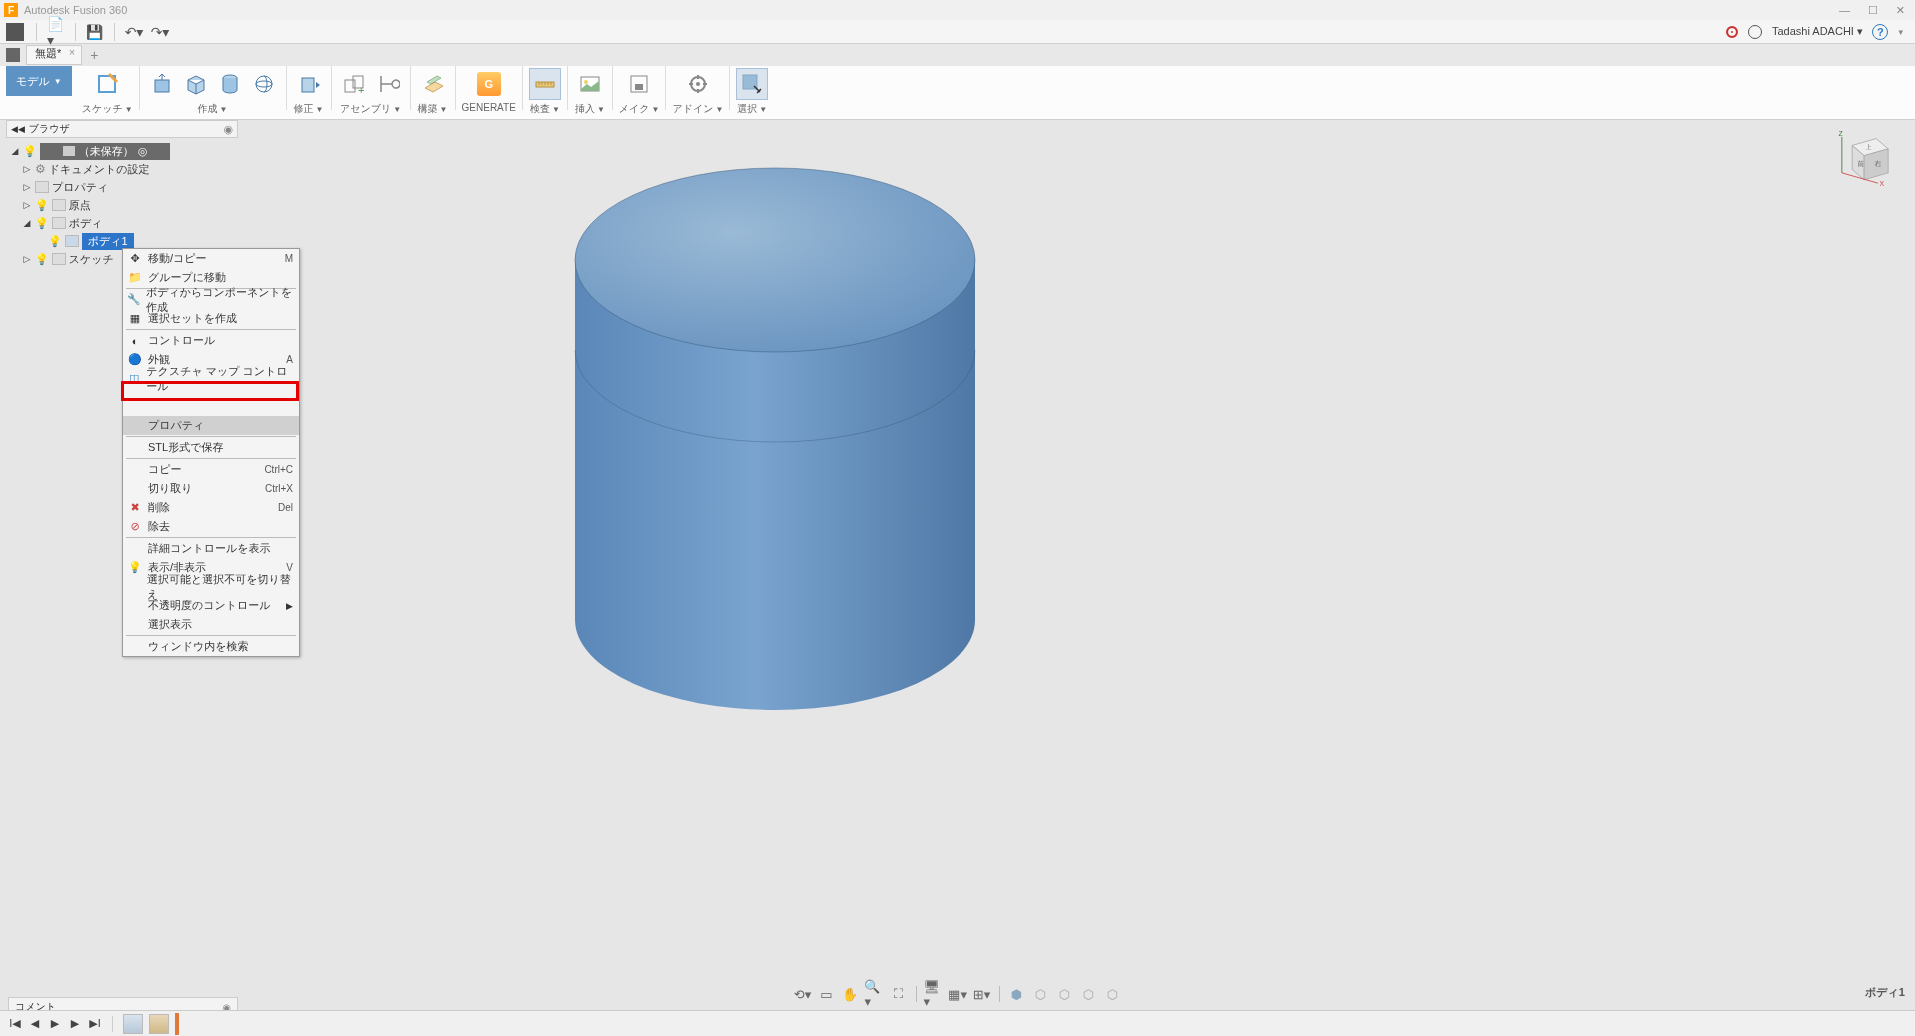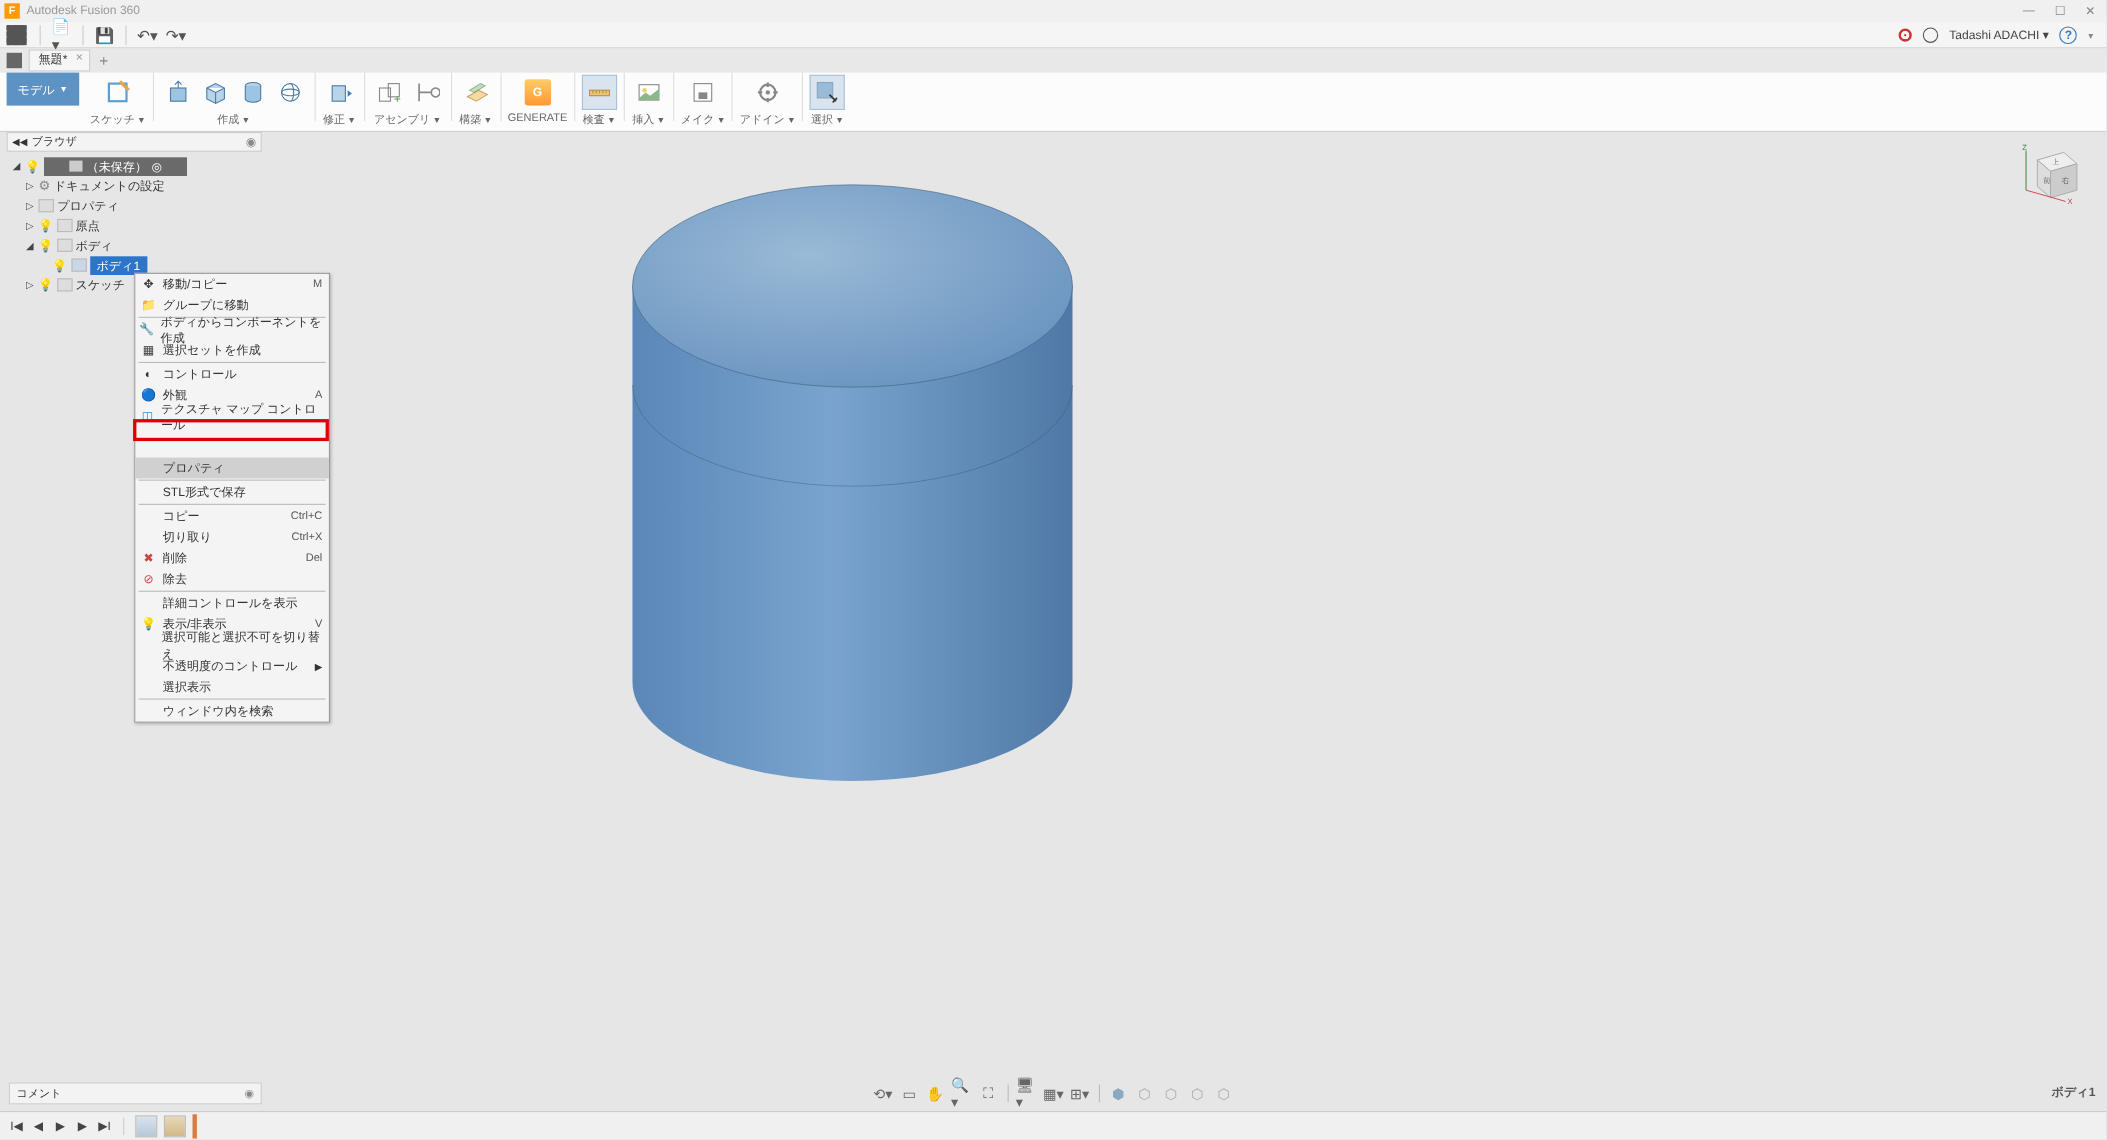--- a/index.html
+++ b/index.html
@@ -68,21 +68,21 @@
 .ctx { position:absolute; left:122px; top:128px; width:178px; background:#f4f4f4; border:1px solid #999; box-shadow:1px 1px 3px rgba(0,0,0,0.25); font-size:11px;}
 .ctx .item { display:flex; align-items:center; height:19px; padding:0 6px 0 4px;}
 .ctx .item.highlighted { background:#d0d0d0;margin-top:28px; }
 .ctx .item .mico { width:16px; height:16px; margin-right:5px; display:flex; align-items:center; justify-content:center; font-size:11px;}
 .ctx .item .shortcut { margin-left:auto; color:#555; font-size:10px;}
 .ctx .item .sub { margin-left:auto; font-size:9px;}
 .ctx .msep { height:1px; background:#bbb; margin:1px 3px;}
 .ctx .red-highlight { position:absolute; border:3px solid #e30000; pointer-events:none;}
 
 
-.commentbar { position:absolute; left:8px; bottom:32px; width:230px; height:20px; background:#f3f3f3; border:1px solid #ccc; display:flex; align-items:center; padding:0 6px; font-size:10px;}
+.commentbar { position:absolute; left:8px; bottom:19px; width:230px; height:20px; background:#f3f3f3; border:1px solid #ccc; display:flex; align-items:center; padding:0 6px; font-size:10px;}
 .commentbar .gear { margin-left:auto; color:#888;}
 
 
 .navbar { position:absolute; bottom:32px; left:50%; transform:translateX(-50%); display:flex; gap:4px; align-items:center; background:transparent;}
 .navbar .nbtn { width:20px; height:20px; display:flex; align-items:center; justify-content:center; color:#666; font-size:13px;}
 .navbar .nsep { width:1px; height:16px; background:#bbb; margin:0 3px;}
 
 
 .status-right { position:absolute; right:10px; bottom:36px; font-size:11px; font-weight:bold; color:#555;}
 .status-gear { position:absolute; right:8px; bottom:8px; color:#777; font-size:14px;}

